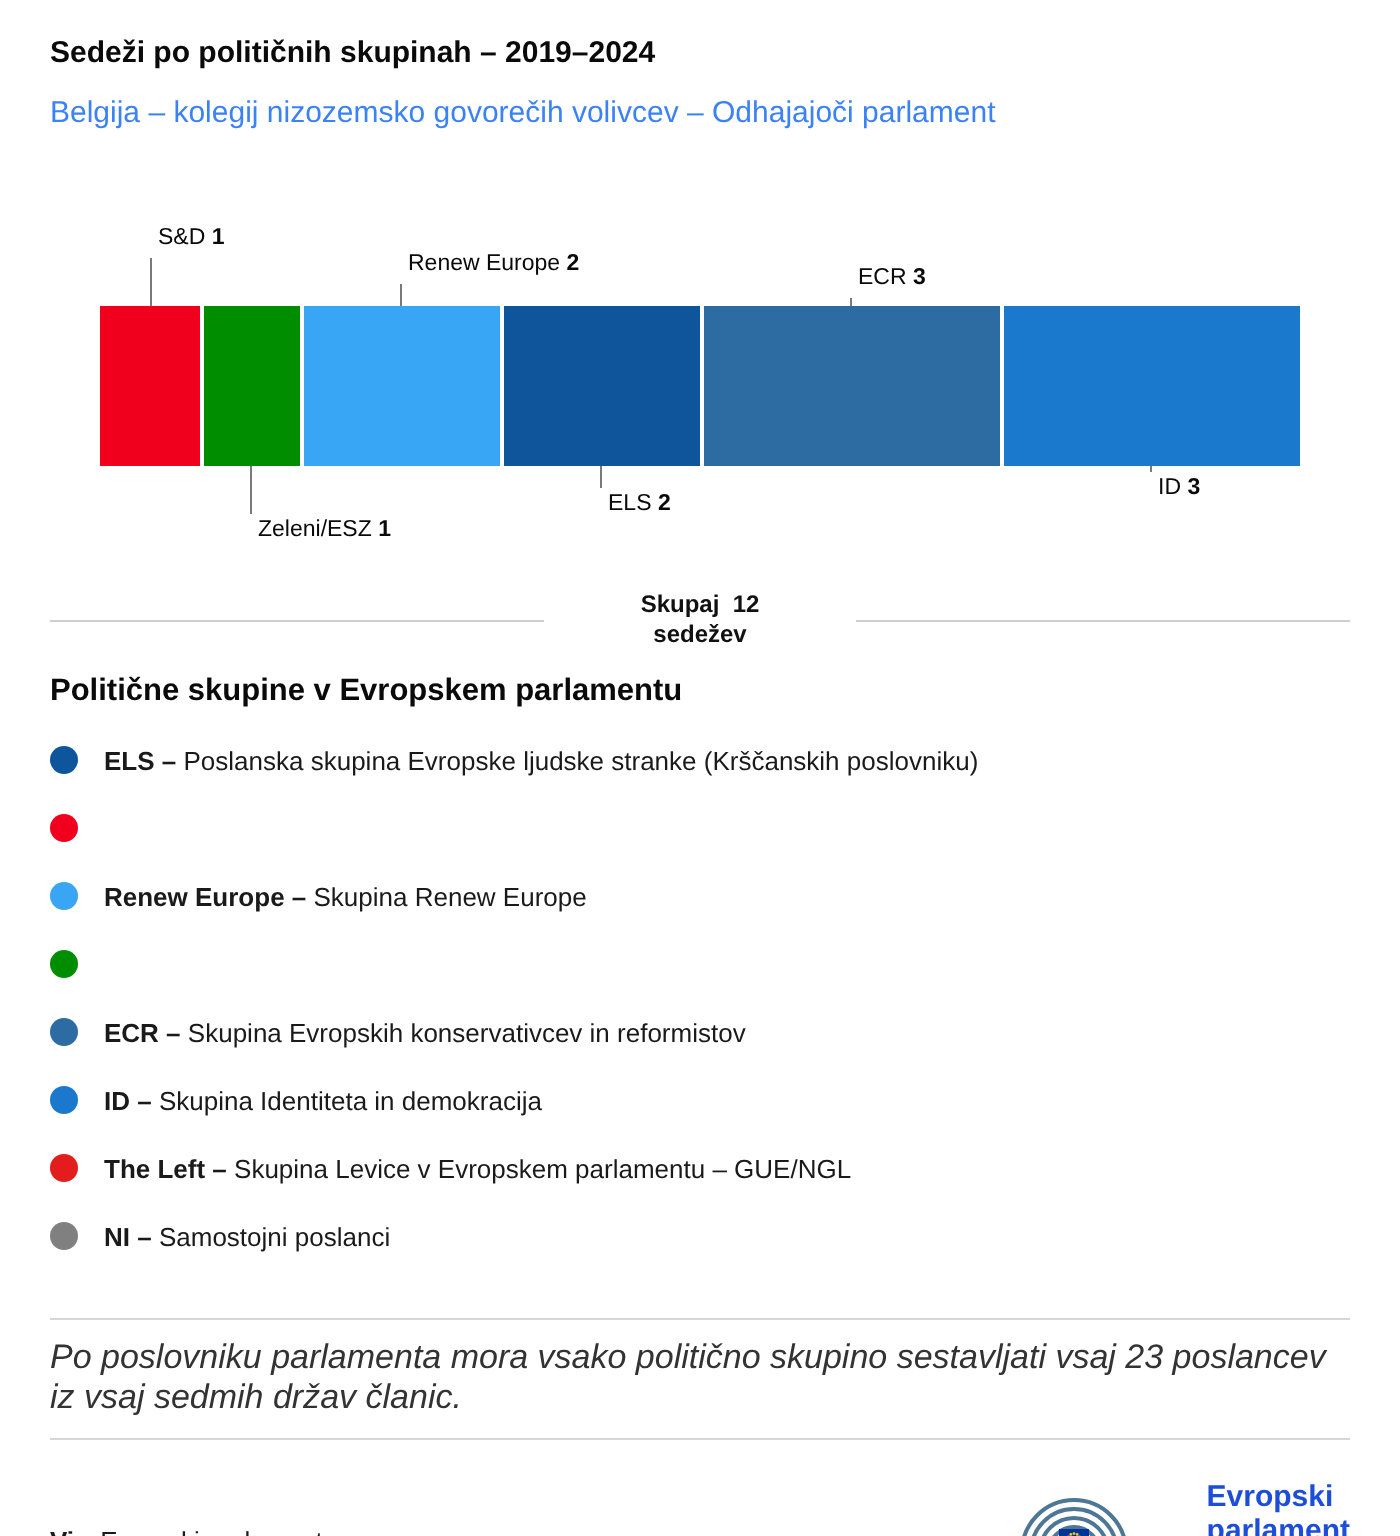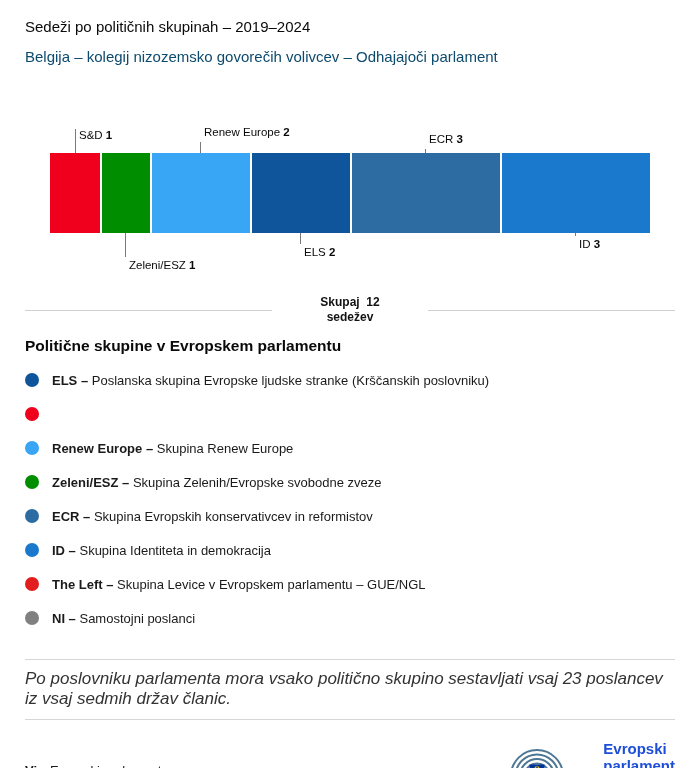--- a/index.html
+++ b/index.html
@@ -1,19 +1,19 @@
 <!DOCTYPE html>
 <html><head>
 <meta charset="utf-8">
 <style>
   html,body{margin:0;padding:0;}
   body{width:700px;height:768px;background:#ffffff;font-family:"Liberation Sans",sans-serif;color:#000;overflow:hidden;}
   .page{padding:0 25px;}
-  .title{padding-top:18px;font-size:15px;font-weight:normal;color:#0a0a0a;}
-  .subtitle{margin-top:13px;font-size:15px;color:#0c4a6e;}
+  .title{padding-top:18px;font-size:15px;font-weight:bold;color:#0a0a0a;}
+  .subtitle{margin-top:13px;font-size:15px;color:#3b82f6;}
   .chart{position:relative;margin:48px 25px 0;height:168px;}
   .bar{position:absolute;left:0;right:0;top:40px;height:80px;display:flex;}
   .seg{height:100%;box-sizing:border-box;}
   .seg+.seg{border-left:2px solid #ffffff;}
   .tick{position:absolute;width:1px;background:#7a7a7a;}
   .lbl{position:absolute;font-size:11.5px;white-space:nowrap;color:#0a0a0a;}
   .lbl .num{font-weight:bold;}
   .total-row{display:flex;align-items:center;margin-top:14px;}
   .total-row .hline{flex:1;height:1px;background:#cfcfcf;}
   .total-text{padding:0 48px;text-align:center;font-weight:bold;font-size:12px;line-height:1.25;color:#111;}
@@ -43,21 +43,21 @@
   <div class="chart">
     <div class="bar">
         <div class="seg" style="background: rgb(240, 0, 28); width: 8.33333%;"></div>
         <div class="seg" style="background: rgb(0, 141, 0); width: 8.33333%;"></div>
         <div class="seg" style="background: rgb(56, 166, 245); width: 16.6667%;"></div>
         <div class="seg" style="background: rgb(15, 85, 155); width: 16.6667%;"></div>
         <div class="seg" style="background: rgb(45, 108, 163); width: 25%;"></div>
         <div class="seg" style="background: rgb(27, 121, 205); width: 25%;"></div>
       </div>
   <div class="tick" style="left: 4.16667%; height: 24px; top: 16px;"></div>
-      <div class="lbl" style="left: calc(4.16667% + 4px); top: 16px;"><span>S&amp;D</span> <span class="num">1</span></div>
+      <div class="lbl" style="left: calc(4.16667% + 4px); top: 0px;"><span>S&amp;D</span> <span class="num">1</span></div>
       <div class="tick" style="left: 12.5%; height: 24px; top: 120px;"></div>
       <div class="lbl" style="left: calc(12.5% + 4px); top: 146px;"><span>Zeleni/ESZ</span> <span class="num">1</span></div>
       <div class="tick" style="left: 25%; height: 11px; top: 29px;"></div>
       <div class="lbl" style="left: calc(25% + 4px); top: 13px;"><span>Renew Europe</span> <span class="num">2</span></div>
       <div class="tick" style="left: 41.6667%; height: 11px; top: 120px;"></div>
       <div class="lbl" style="left: calc(41.6667% + 4px); top: 133px;"><span>ELS</span> <span class="num">2</span></div>
       <div class="tick" style="left: 62.5%; height: 4px; top: 36px;"></div>
       <div class="lbl" style="left: calc(62.5% + 4px); top: 20px;"><span>ECR</span> <span class="num">3</span></div>
       <div class="tick" style="left: 87.5%; height: 3px; top: 120px;"></div>
       <div class="lbl" style="left: calc(87.5% + 4px); top: 125px;"><span>ID</span> <span class="num">3</span></div>
@@ -81,21 +81,20 @@
     </div>
     <div class="legend-item">
       <span class="dot" style="background: rgb(240, 0, 28);"></span>
     </div>
     <div class="legend-item">
       <span class="dot" style="background: rgb(56, 166, 245);"></span>
       <span class="legend-text"><span class="abbr">Renew Europe –</span> <span>Skupina Renew Europe</span></span>
     </div>
     <div class="legend-item">
       <span class="dot" style="background: rgb(0, 141, 0);"></span>
-      <span class="legend-text"><span class="abbr">Zeleni/ESZ –</span> <span>Skupina Zelenih/Evropske svobodne zveze</span></span>
     </div>
     <div class="legend-item">
       <span class="dot" style="background: rgb(45, 108, 163);"></span>
       <span class="legend-text"><span class="abbr">ECR –</span> <span>Skupina Evropskih konservativcev in reformistov</span></span>
     </div>
     <div class="legend-item">
       <span class="dot" style="background: rgb(27, 121, 205);"></span>
       <span class="legend-text"><span class="abbr">ID –</span> <span>Skupina Identiteta in demokracija</span></span>
     </div>
     <div class="legend-item">

